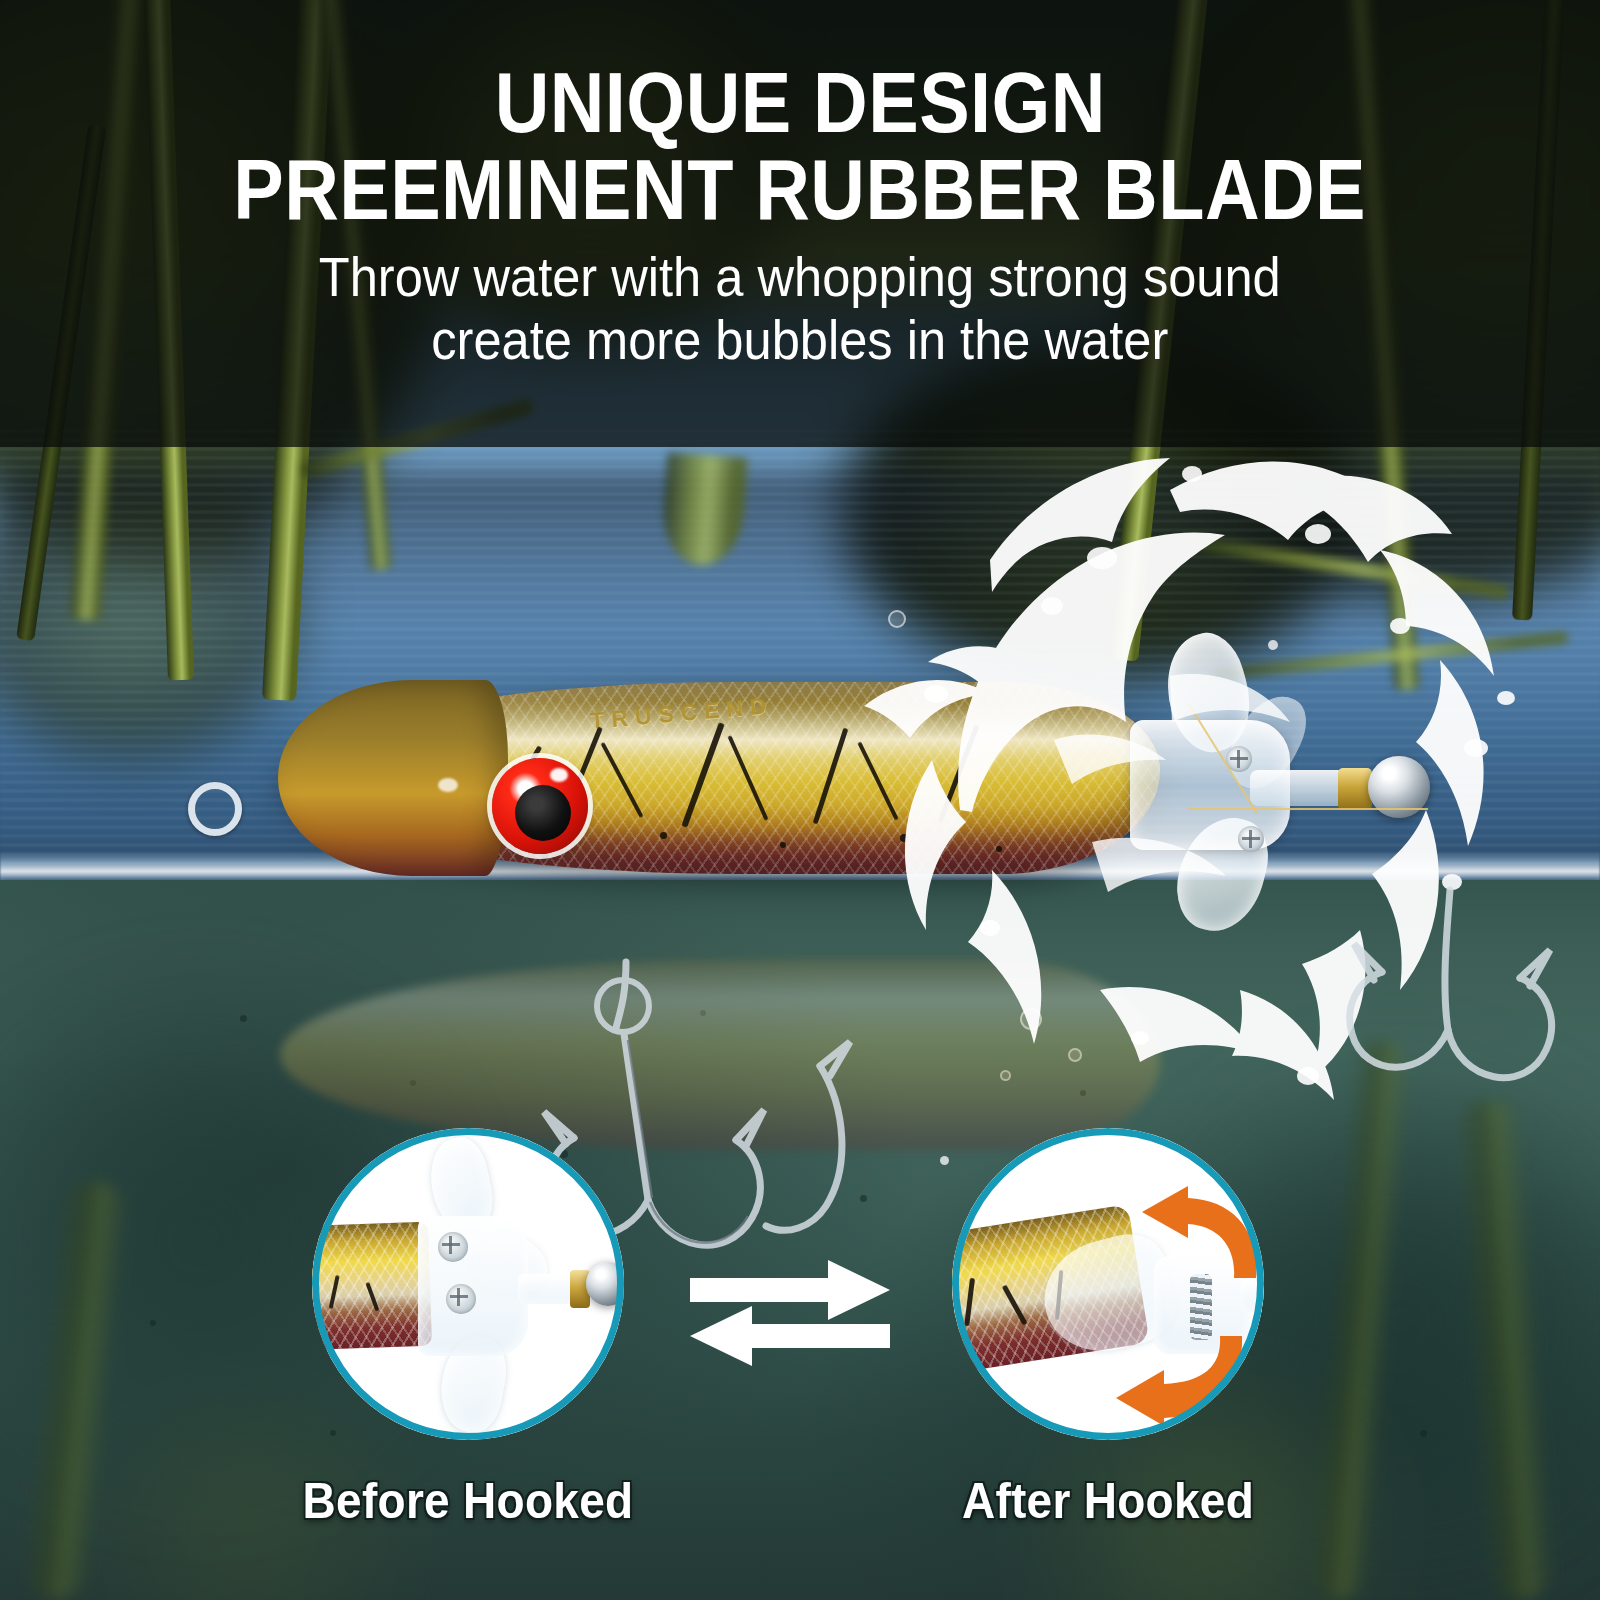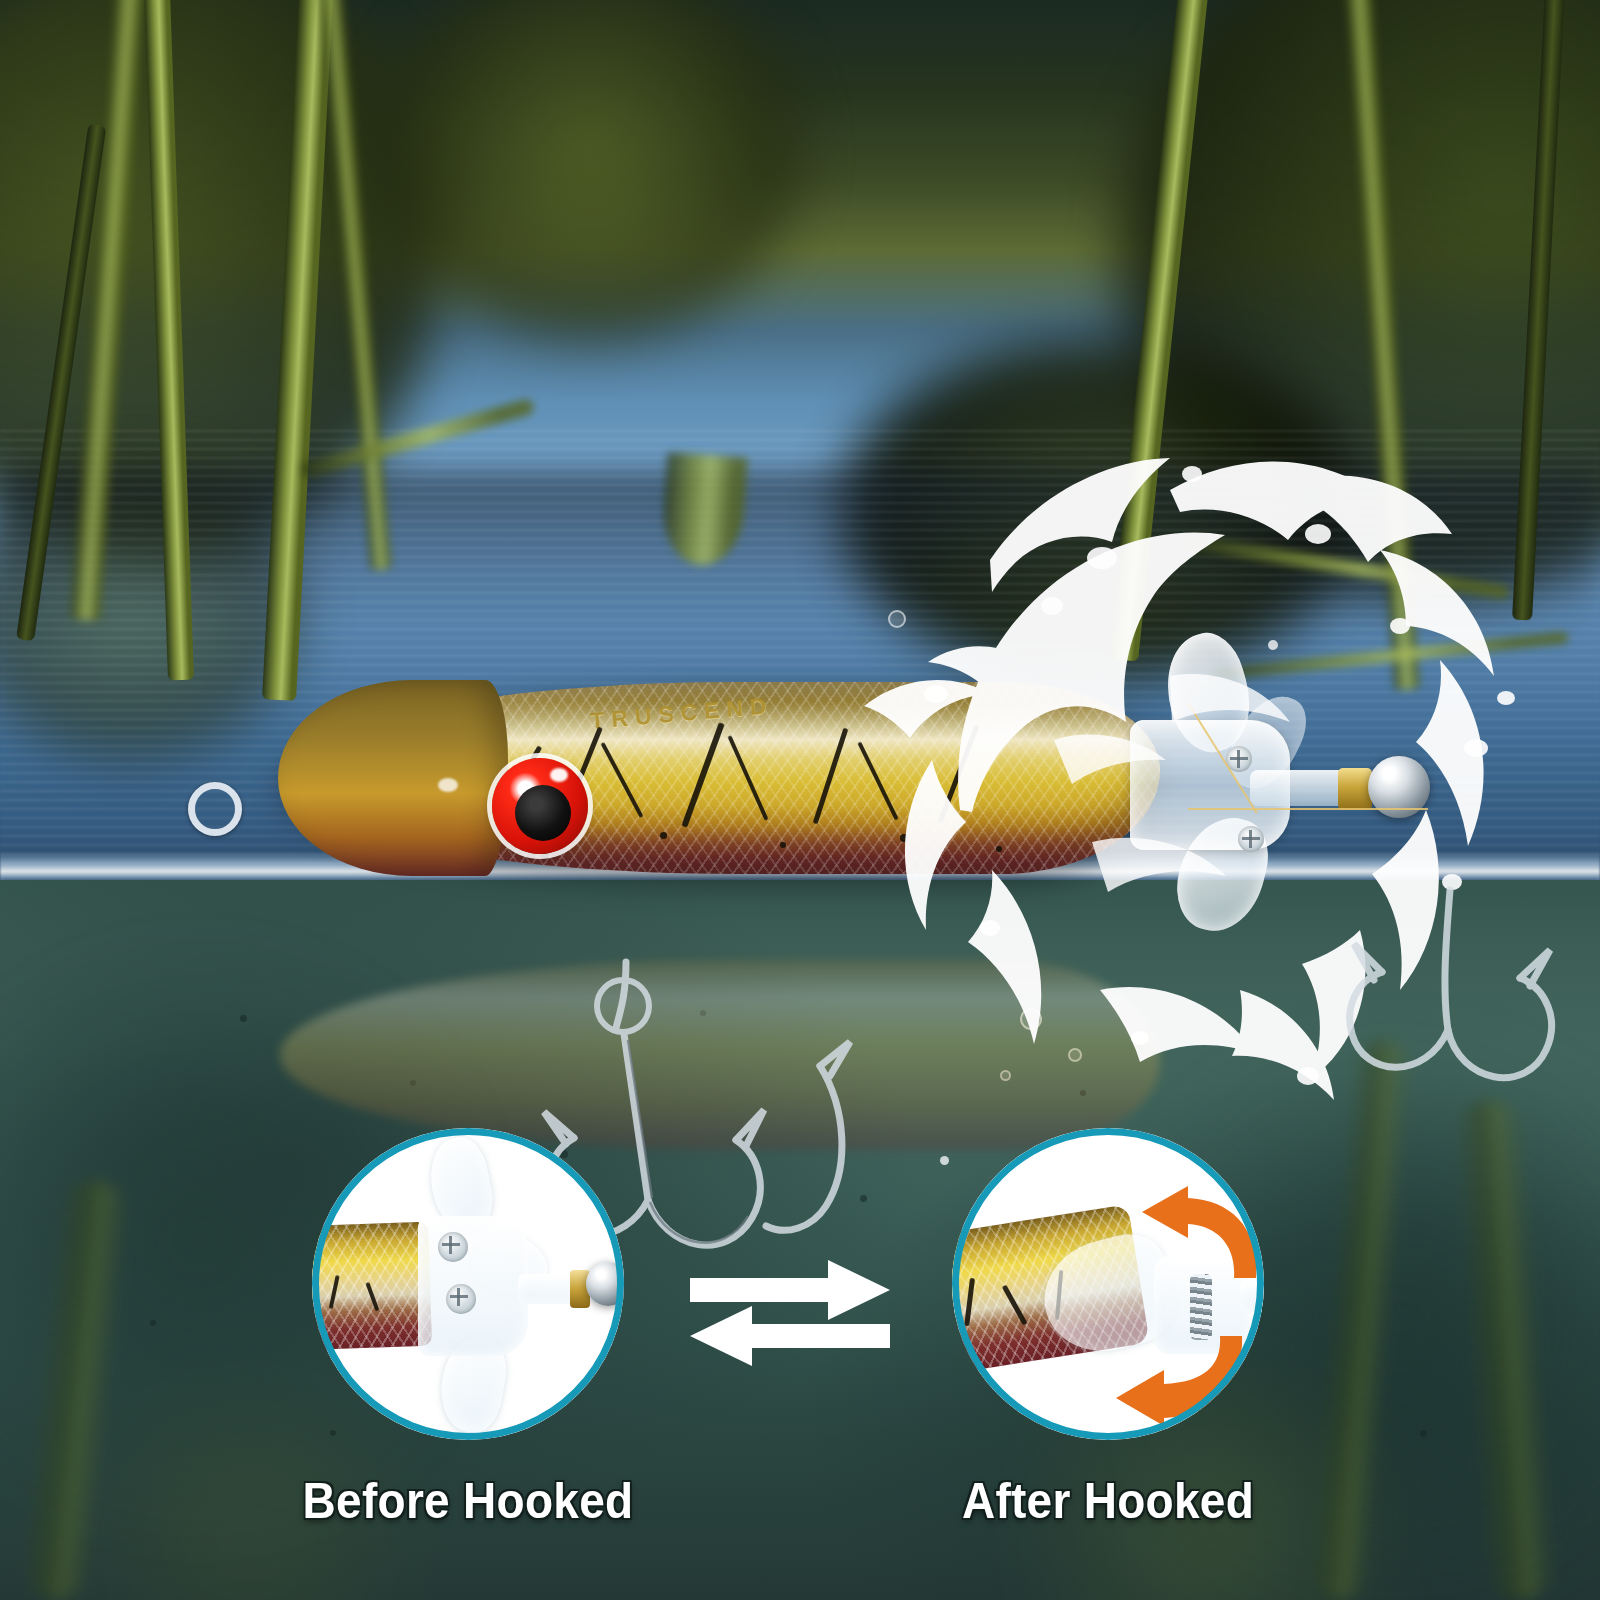--- a/index.html
+++ b/index.html
@@ -577,20 +577,28 @@
         <path d="M120,10 C116,60 112,110 118,150"></path>
         <path d="M118,150 C130,204 196,214 216,170 C230,140 216,108 190,98"></path>
         <path d="M190,98 L220,70 L200,106"></path>
         <path d="M118,150 C96,200 34,198 22,154 C14,126 28,100 52,92"></path>
         <path d="M52,92 L24,64 L44,100"></path>
       </g>
     </svg>
 
   </div>
 
+  <div class="header-band">
+    <div class="title-1">UNIQUE DESIGN</div>
+    <div class="title-2">PREEMINENT RUBBER BLADE</div>
+    <div class="subtitle">
+      <span>Throw water with a whopping strong sound</span>
+      <span>create more bubbles in the water</span>
+    </div>
+  </div>
 
   <div class="callout callout-left">
 
     <div class="c-body" style="left:-16px; top:96px; width:134px; height:124px; border-radius:0 10px 10px 0; transform:rotate(-2deg);">
       <div class="c-scales"></div>
       <div class="mark" style="left:36px; top:50px; width:4px; height:34px; transform:rotate(14deg);"></div>
       <div class="mark" style="left:74px; top:58px; width:4px; height:30px; transform:rotate(-18deg);"></div>
     </div>
 
     <div class="c-blade" style="left:120px; top:10px; width:58px; height:94px; border-radius:58% 42% 46% 54%; transform:rotate(-12deg);"></div>

